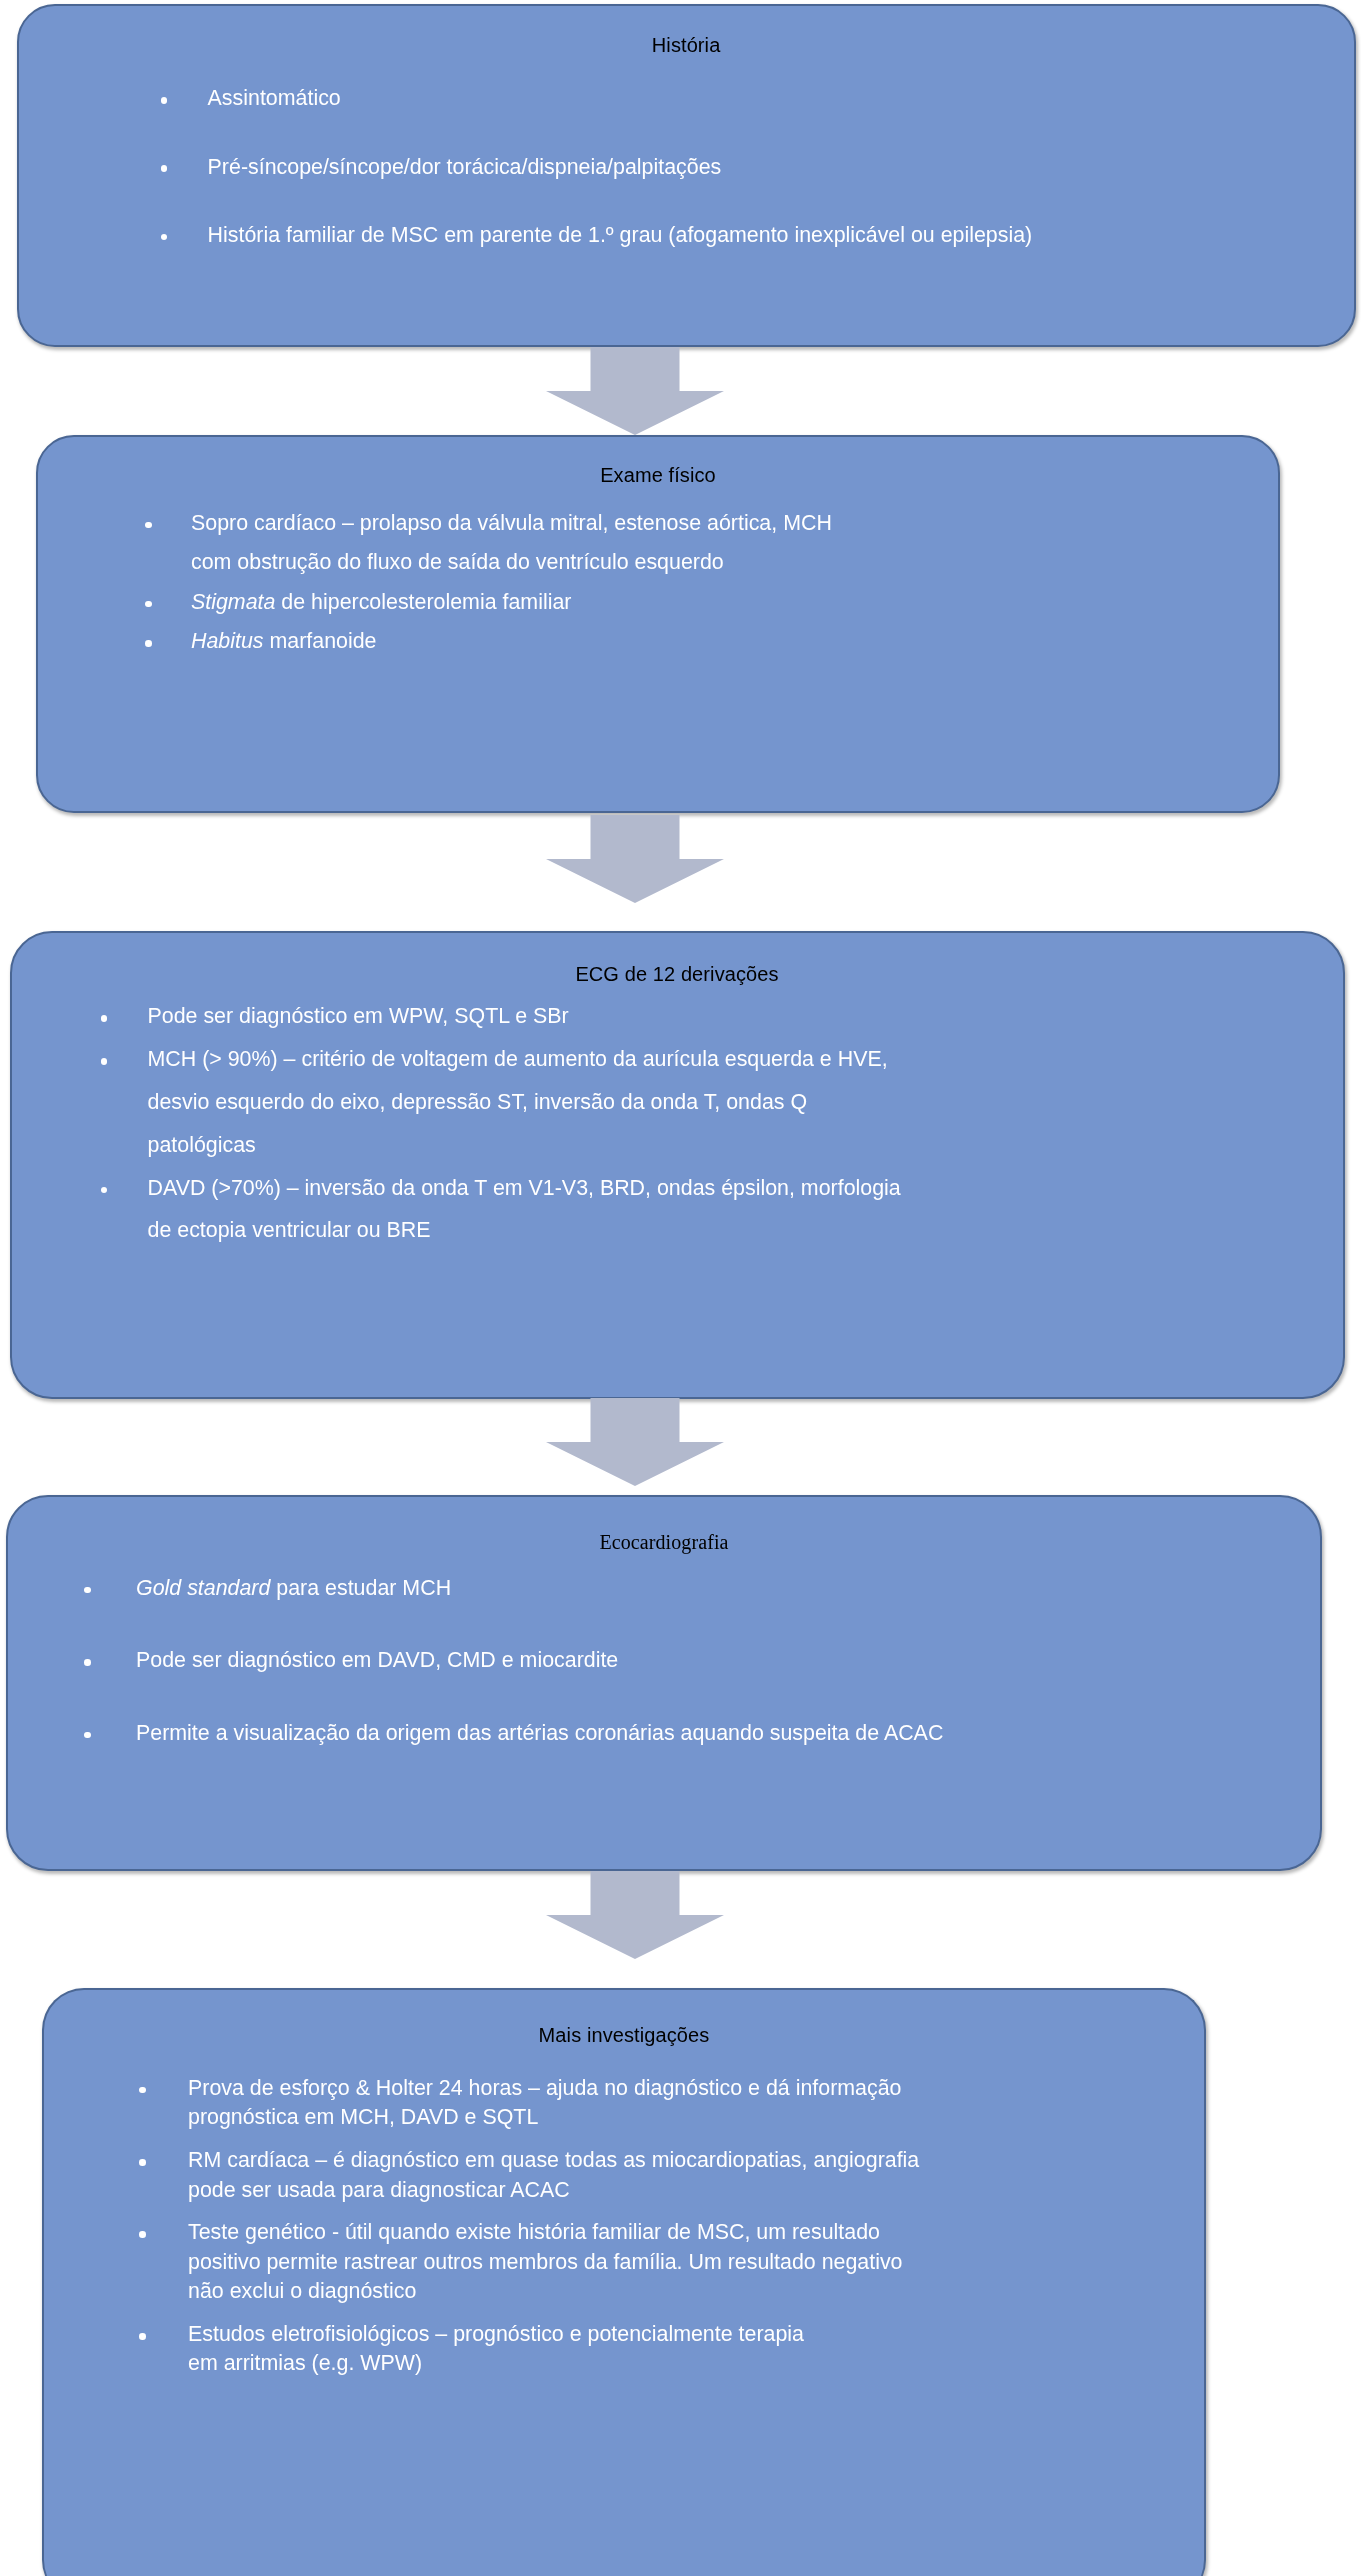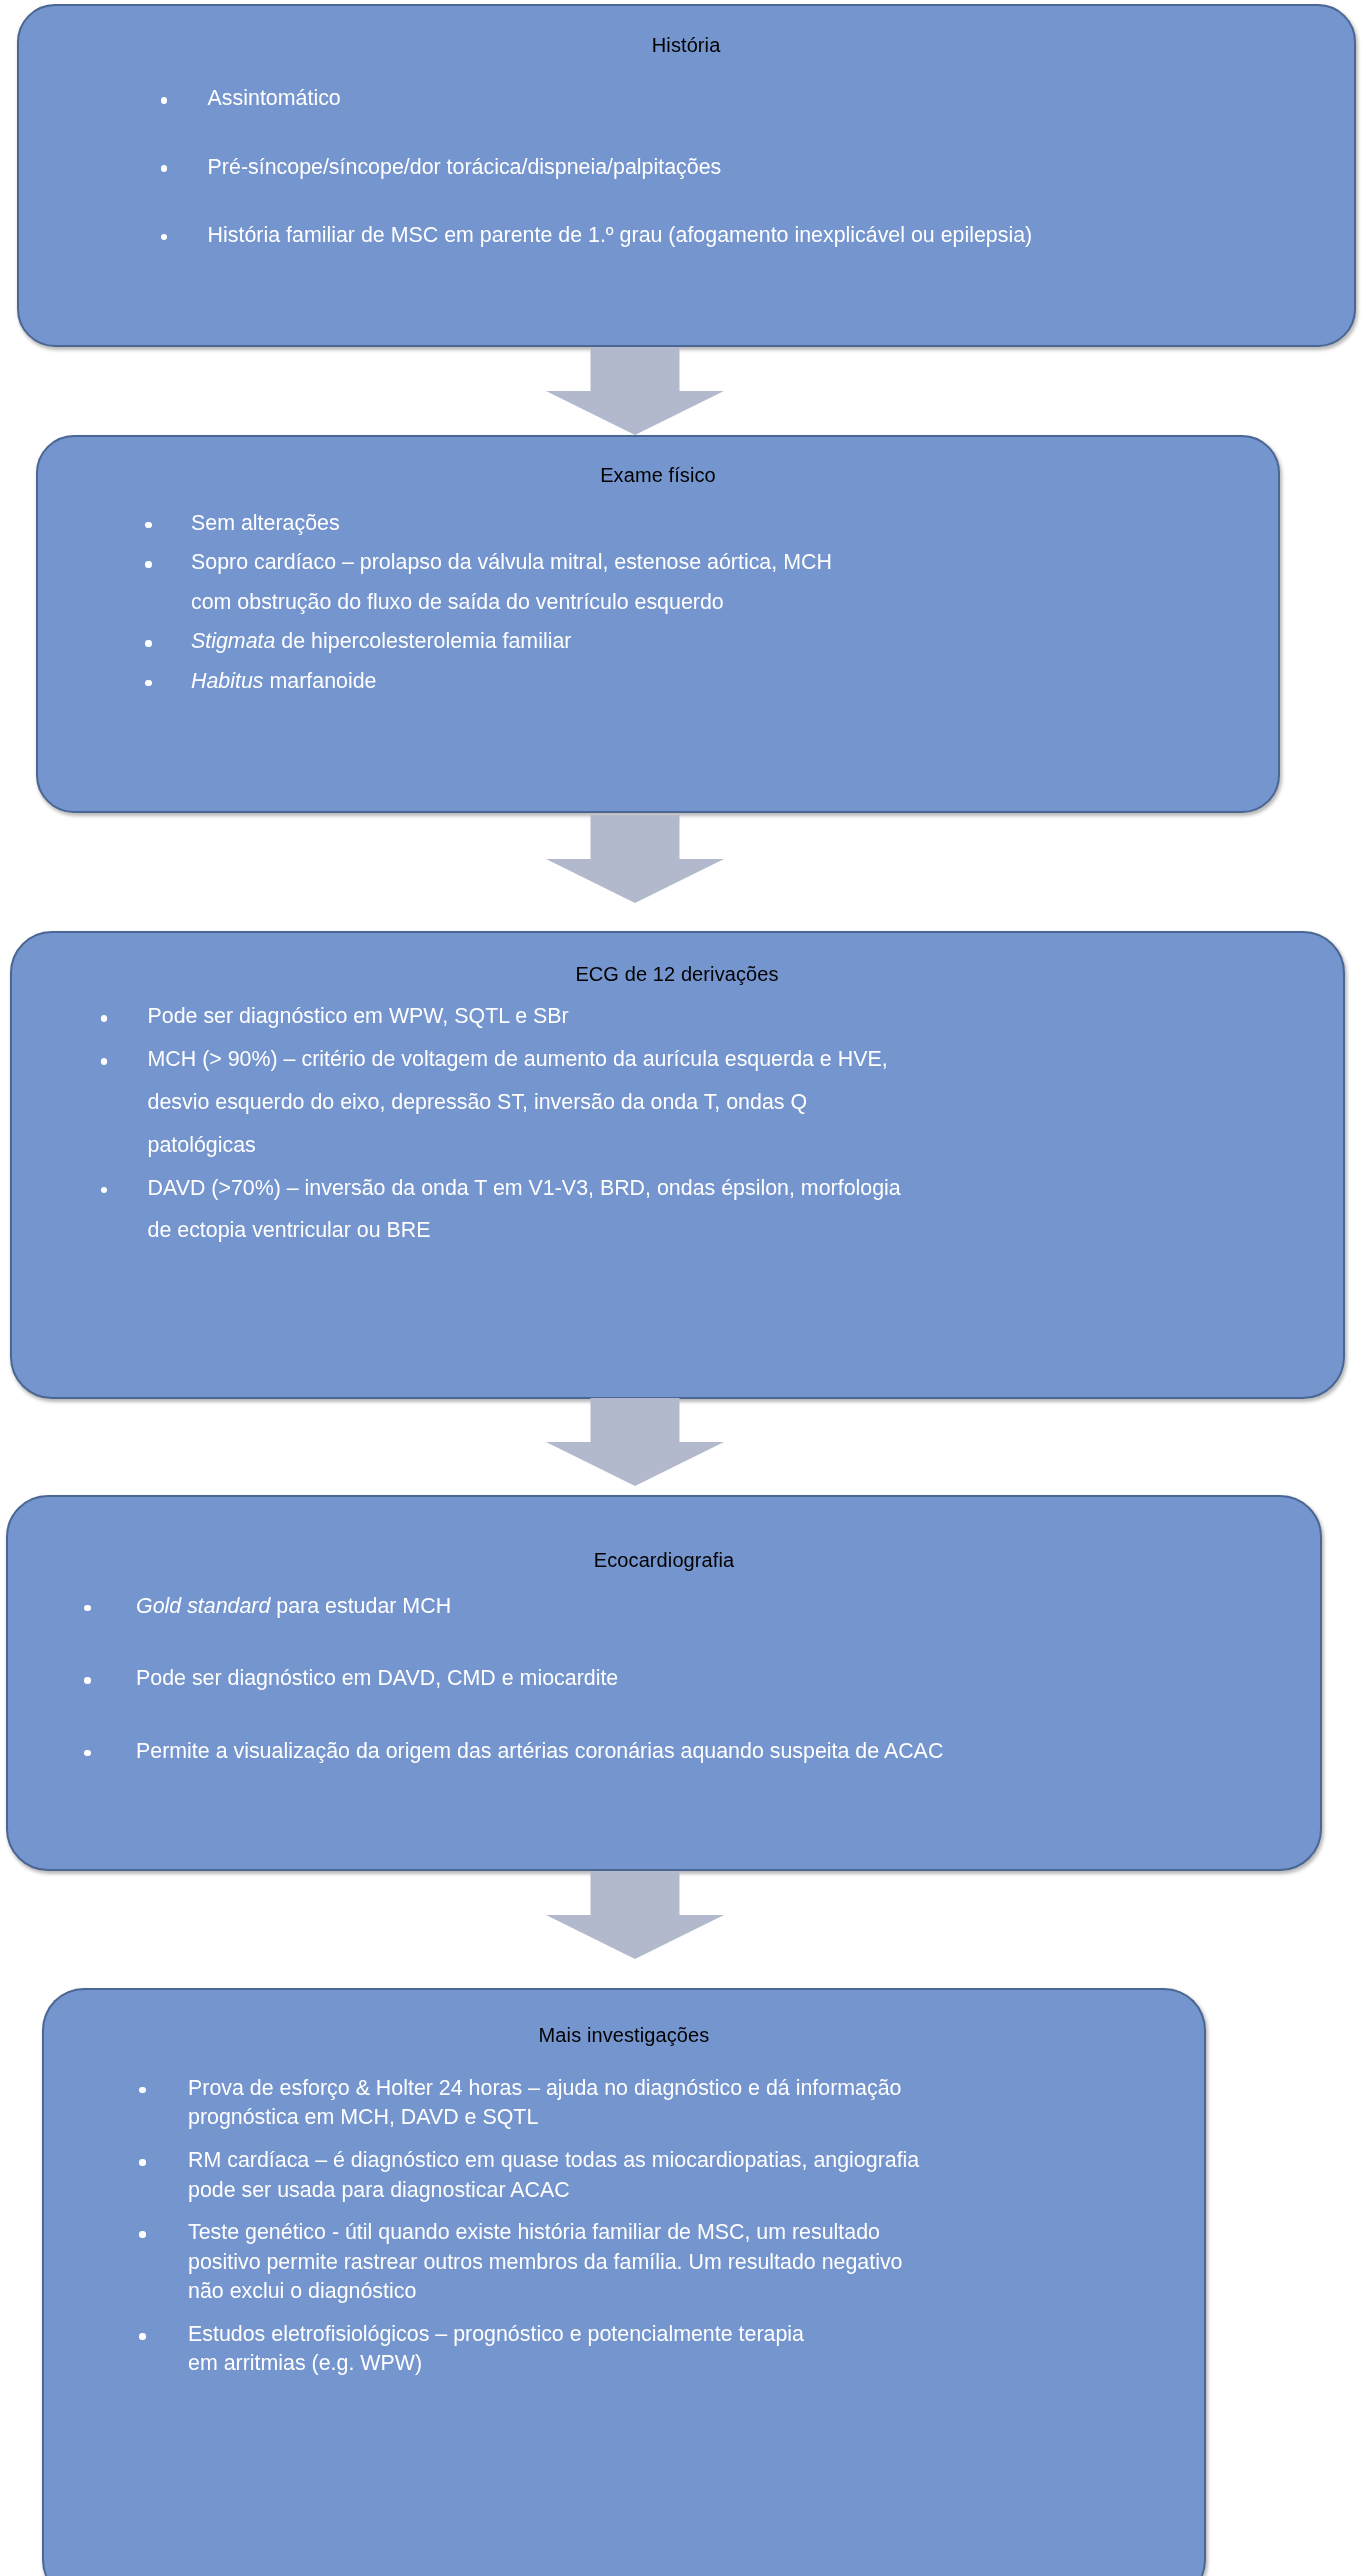--- a/index.html
+++ b/index.html
@@ -102,21 +102,21 @@
   #node-ecg .node-title { margin-top: 30px; }
   #node-ecg ul.bullets { margin: 21.4px 0 0 89px; width: 1158px; }
   #node-ecg ul.bullets > li { padding-left: 47px; margin-bottom: 21.4px; }
   #node-ecg ul.bullets > li .wrap2 { display:block; margin-top: 21.4px; }
 
   #node-eco {
     left: 6px; top: 1495px;
     width: 1316px; height: 376px;
     border-radius: 42px;
   }
-  #node-eco .node-title { margin-top: 52px; }
+  #node-eco .node-title { margin-top: 34px; font-family: Liberation Serif, serif; }
   #node-eco ul.bullets { margin: 25px 0 0 76px; width: 1205px; }
   #node-eco ul.bullets > li { padding-left: 52px; margin-bottom: 51px; }
 
   #node-mais {
     left: 42px; top: 1988px;
     width: 1164px; height: 614px;
     border-radius: 42px;
     border-bottom: none;
   }
   #node-mais .node-title { margin-top: 34px; }
@@ -157,24 +157,20 @@
     <svg width="178" height="88" viewBox="0 0 300 148">
       <polygon points="75,0 225,0 225,74 300,74 150,148 0,74 75,74" fill="#B2B9CD"></polygon>
     </svg>
   </div>
 
   <div class="node" id="node-exame">
     <div class="node-title">Exame físico</div>
     <ul class="bullets">
       <li>
         <span class="bullet-dot"></span>
-        <span class="bullet-text">Sem alterações</span>
-      </li>
-      <li>
-        <span class="bullet-dot"></span>
         <span class="bullet-text">Sopro cardíaco – prolapso da válvula mitral, estenose aórtica, MCH</span>
         <span class="bullet-text wrap2">com obstrução do fluxo de saída do ventrículo esquerdo</span>
       </li>
       <li>
         <span class="bullet-dot"></span>
         <span class="bullet-text"><i>Stigmata</i><span> de hipercolesterolemia familiar</span></span>
       </li>
       <li>
         <span class="bullet-dot"></span>
         <span class="bullet-text"><i>Habitus</i><span> marfanoide</span></span>

